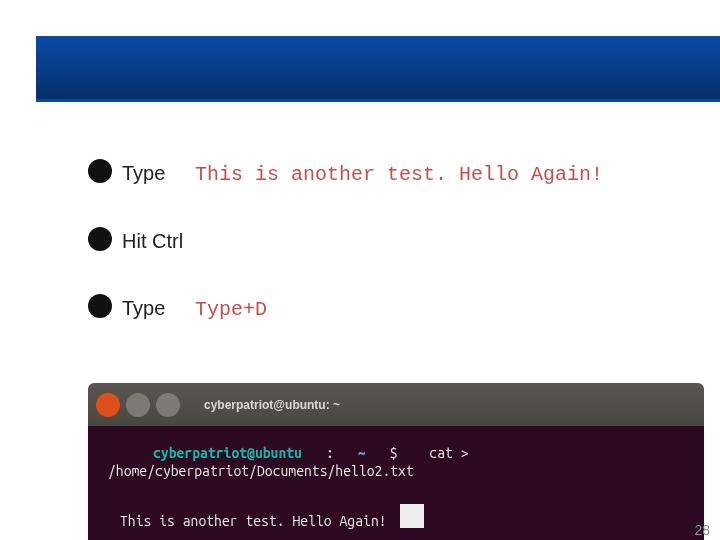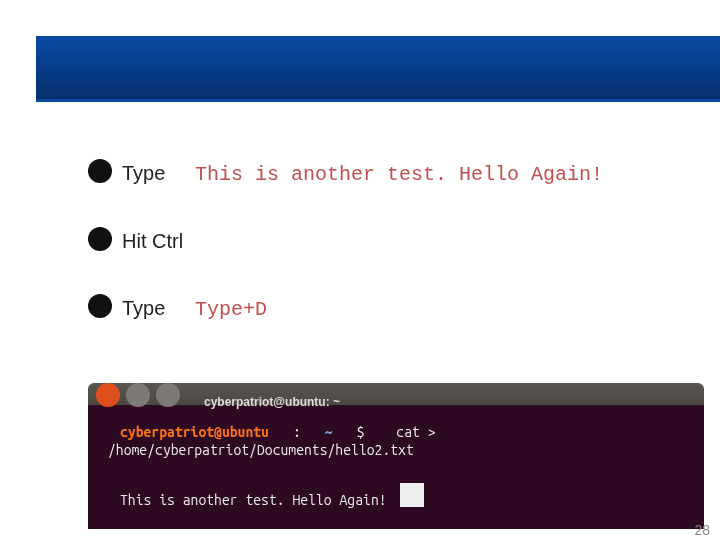--- a/index.html
+++ b/index.html
@@ -39,43 +39,44 @@
     left: 0;
     top: 9px;
     width: 7px;
     height: 7px;
     background: #111;
     border-radius: 50%;
   }
   .code { font-family: "Courier New", monospace; color: #c0504d; }
   .terminal-wrap { margin: 6px 0 0 40px; width: 640px; }
   .term-titlebar {
-    height: 22px;
+    height: 43px;
     background: linear-gradient(to bottom, #5a5652 0%, #4a4642 100%);
     border-top-left-radius: 6px;
     border-top-right-radius: 6px;
     display: flex;
+    align-items: center;
     padding: 0 8px;
     gap: 6px;
   }
   .win-btn { width: 14px; height: 14px; border-radius: 50%; display: inline-block; }
   .btn-close { background: #df4f1d; }
   .btn-min { background: #7d7a76; }
   .btn-max { background: #7d7a76; }
   .term-title { color: #ddd9d4; font-size: 12px; font-weight: bold; margin-left: 6px; }
   .term-body {
     background: #2d0922;
     padding: 6px 8px 8px 8px;
     font-family: "Ubuntu Mono","DejaVu Sans Mono","Courier New",monospace;
     font-size: 14px;
     line-height: 18px;
     color: #eee;
     min-height: 46px;
   }
-  .prompt-user { color: #f97316; font-weight: bold; }
+  .prompt-user { color: #14b8a6; font-weight: bold; margin-left: 33px; }
   .prompt-sep { color: #eee; }
   .prompt-path { color: #729fcf; font-weight: bold; }
   .cursor {
     display: inline-block;
     width: 8px;
     height: 15px;
     background: #eee;
     vertical-align: -2px;
     margin-left: 1px;
   }

